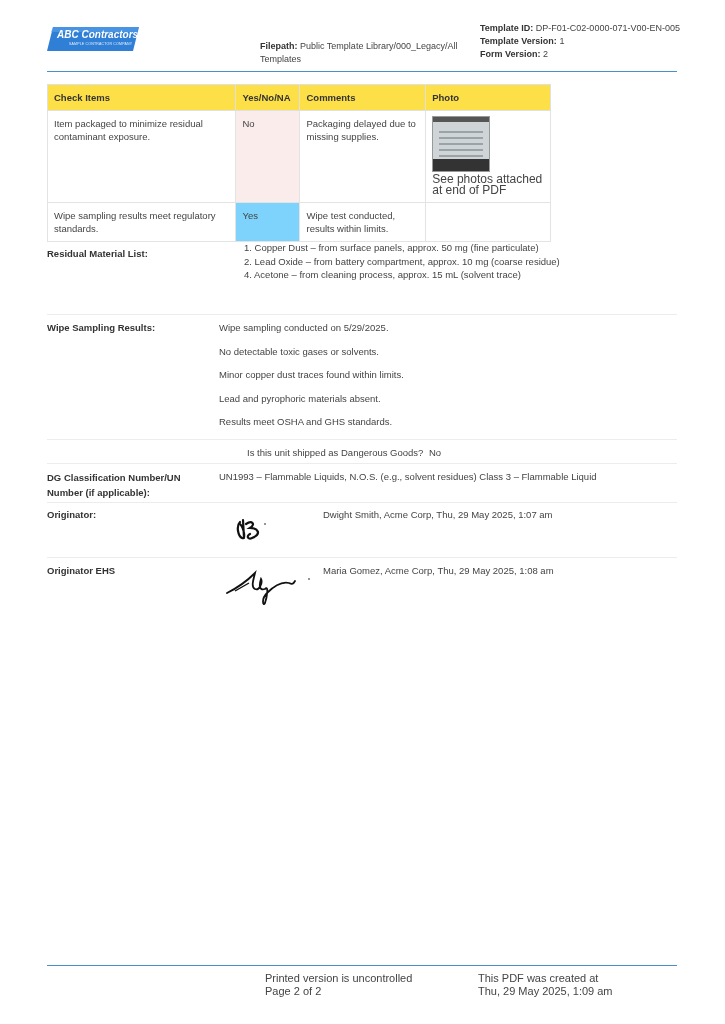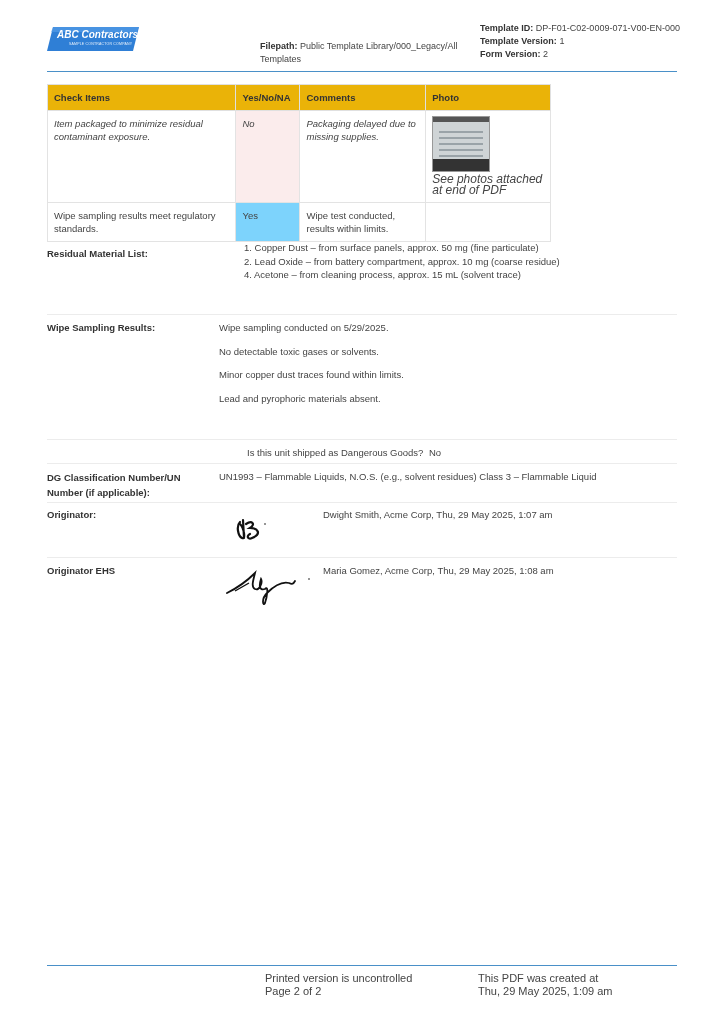--- a/index.html
+++ b/index.html
@@ -2,21 +2,21 @@
 <html><head>
 <meta charset="utf-8">
 <style>
   html, body { margin: 0; padding: 0; background: #ffffff; }
   body { width: 725px; height: 1024px; position: relative; font-family: "Liberation Sans", sans-serif; color: #3a3a3a; overflow: hidden; }
   .abs { position: absolute; }
   .hdr-text { font-size: 9px; line-height: 13px; color: #444; }
   .hdr-text b { color: #333; font-weight: bold; }
   .rule { position: absolute; left: 47px; width: 630px; height: 1px; background: #4a90c8; }
   table.checks { position: absolute; left: 47px; top: 84px; width: 504px; border-collapse: collapse; font-size: 9.5px; line-height: 13px; }
-  table.checks th { background: #eab308; text-align: left; font-weight: bold; color: #333; padding: 6px 6px; height: 13px; border: 1px solid #e0e0e0; }
+  table.checks th { background: #fde047; text-align: left; font-weight: bold; color: #333; padding: 6px 6px; height: 13px; border: 1px solid #e0e0e0; }
   table.checks td { vertical-align: top; padding: 6px 6px; border: 1px solid #e3e3e3; color: #444; }
   td.no { background: #fbecec; }
   td.yes { background: #7dd3fc; }
   .photo-thumb { width: 56px; height: 54px; background: linear-gradient(#555 0 10%, #cfd4d6 10% 78%, #333 78% 100%); border: 1px solid #999; position: relative; margin-top: 2px; margin-bottom: 2px; }
   .photo-thumb .bar { position: absolute; left: 6px; right: 6px; height: 2px; background: #9aa3a8; }
   .photo-caption { font-size: 12px; line-height: 11px; color: #444; }
   .label { font-size: 9.5px; font-weight: bold; color: #333; line-height: 13px; }
   .val { font-size: 9.5px; color: #444; line-height: 13px; }
   .sep { position: absolute; left: 47px; width: 630px; height: 1px; background: #ececec; }
   .foot { font-size: 11px; line-height: 13px; color: #444; }
@@ -33,21 +33,21 @@
   <div class="abs" style="left:22px; top:16px; font-size:3.5px; color:#e8f1fb; white-space:nowrap; letter-spacing:0.2px;">SAMPLE CONTRACTOR COMPANY</div>
 </div>
 
 <div class="abs hdr-text" style="left:260px; top:40px; width:210px;">
   <b>Filepath:</b>
   <span>Public Template Library/000_Legacy/All</span><br>
   <span>Templates</span>
 </div>
 
 <div class="abs hdr-text" style="left:480px; top:22px; width:210px;">
-  <div><b>Template ID:</b> <span>DP-F01-C02-0009-071-V00-EN-000</span></div>
+  <div><b>Template ID:</b> <span>DP-F01-C02-0000-071-V00-EN-005</span></div>
   <div><b>Template Version:</b> <span>1</span></div>
   <div><b>Form Version:</b> <span>2</span></div>
 </div>
 
 <div class="rule" style="top:71px;"></div>
 
 <table class="checks">
   <colgroup>
     <col style="width:189px">
       <col style="width:64px">
@@ -56,21 +56,21 @@
   </colgroup>
   <thead>
     <tr>
       <th>Check Items</th>
       <th>Yes/No/NA</th>
       <th>Comments</th>
       <th>Photo</th>
     </tr>
   </thead>
   <tbody>
-    <tr style="height:89px;font-style:italic;">
+    <tr style="height:89px;">
       <td>Item packaged to minimize residual contaminant exposure.</td>
       <td class="no">No</td>
       <td>Packaging delayed due to missing supplies.</td>
       <td style="padding-top:3px;">
         <div class="photo-thumb">
           <div class="bar" style="top:14px;"></div>
           <div class="bar" style="top:20px;"></div>
           <div class="bar" style="top:26px;"></div>
           <div class="bar" style="top:32px;"></div>
           <div class="bar" style="top:38px;"></div>
@@ -95,20 +95,21 @@
 </div>
 
 <div class="sep" style="top:314px;"></div>
 
 <div class="abs label" style="left:47px; top:321px;">Wipe Sampling Results:</div>
 <div class="abs val" style="left:219px; top:321px; width:450px;">
   <div style="height:23.5px;">Wipe sampling conducted on 5/29/2025.</div>
   <div style="height:23.5px;">No detectable toxic gases or solvents.</div>
   <div style="height:23.5px;">Minor copper dust traces found within limits.</div>
   <div style="height:23.5px;">Lead and pyrophoric materials absent.</div>
+  <div style="height:23.5px;">Results meet OSHA and GHS standards.</div>
 </div>
 
 <div class="sep" style="top:439px;"></div>
 
 <div class="abs val" style="left:219px; top:446px;margin-left:28px;">Is this unit shipped as Dangerous Goods?</div>
 <div class="abs val" style="left:429px; top:446px;">No</div>
 
 <div class="sep" style="top:463px;"></div>
 
 <div class="abs label" style="left:47px; top:470px; width:160px; line-height:15px;">

